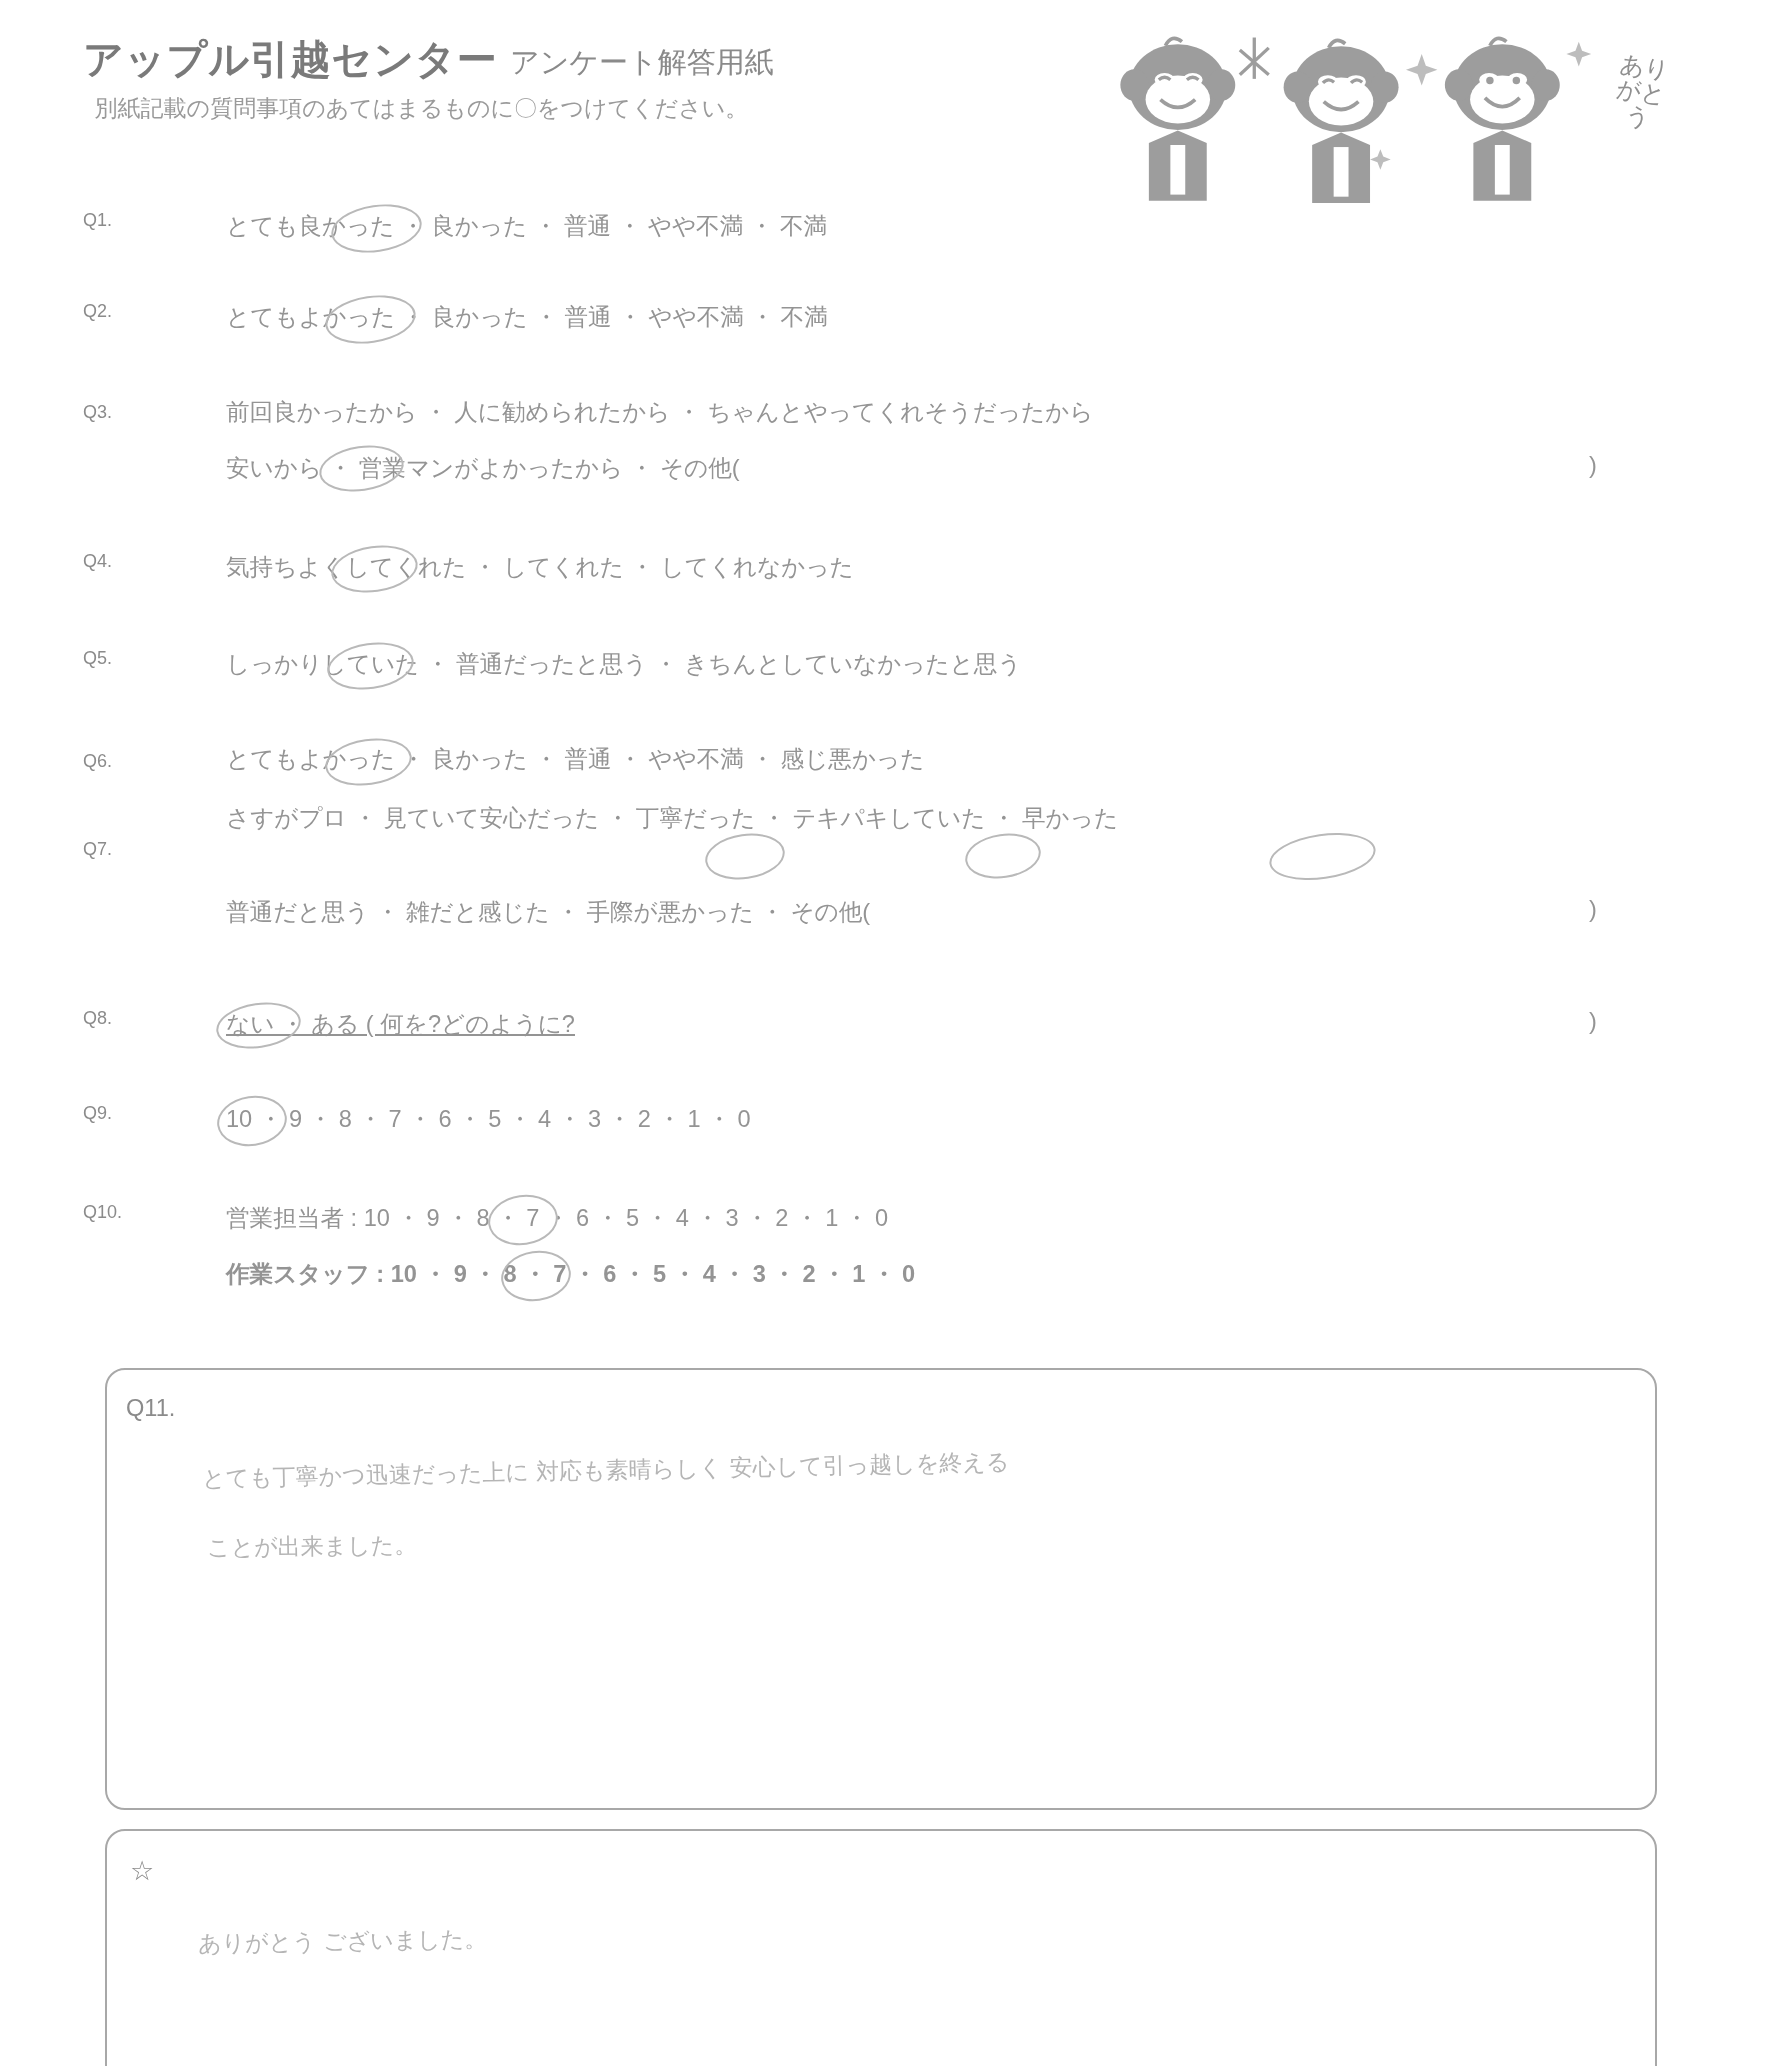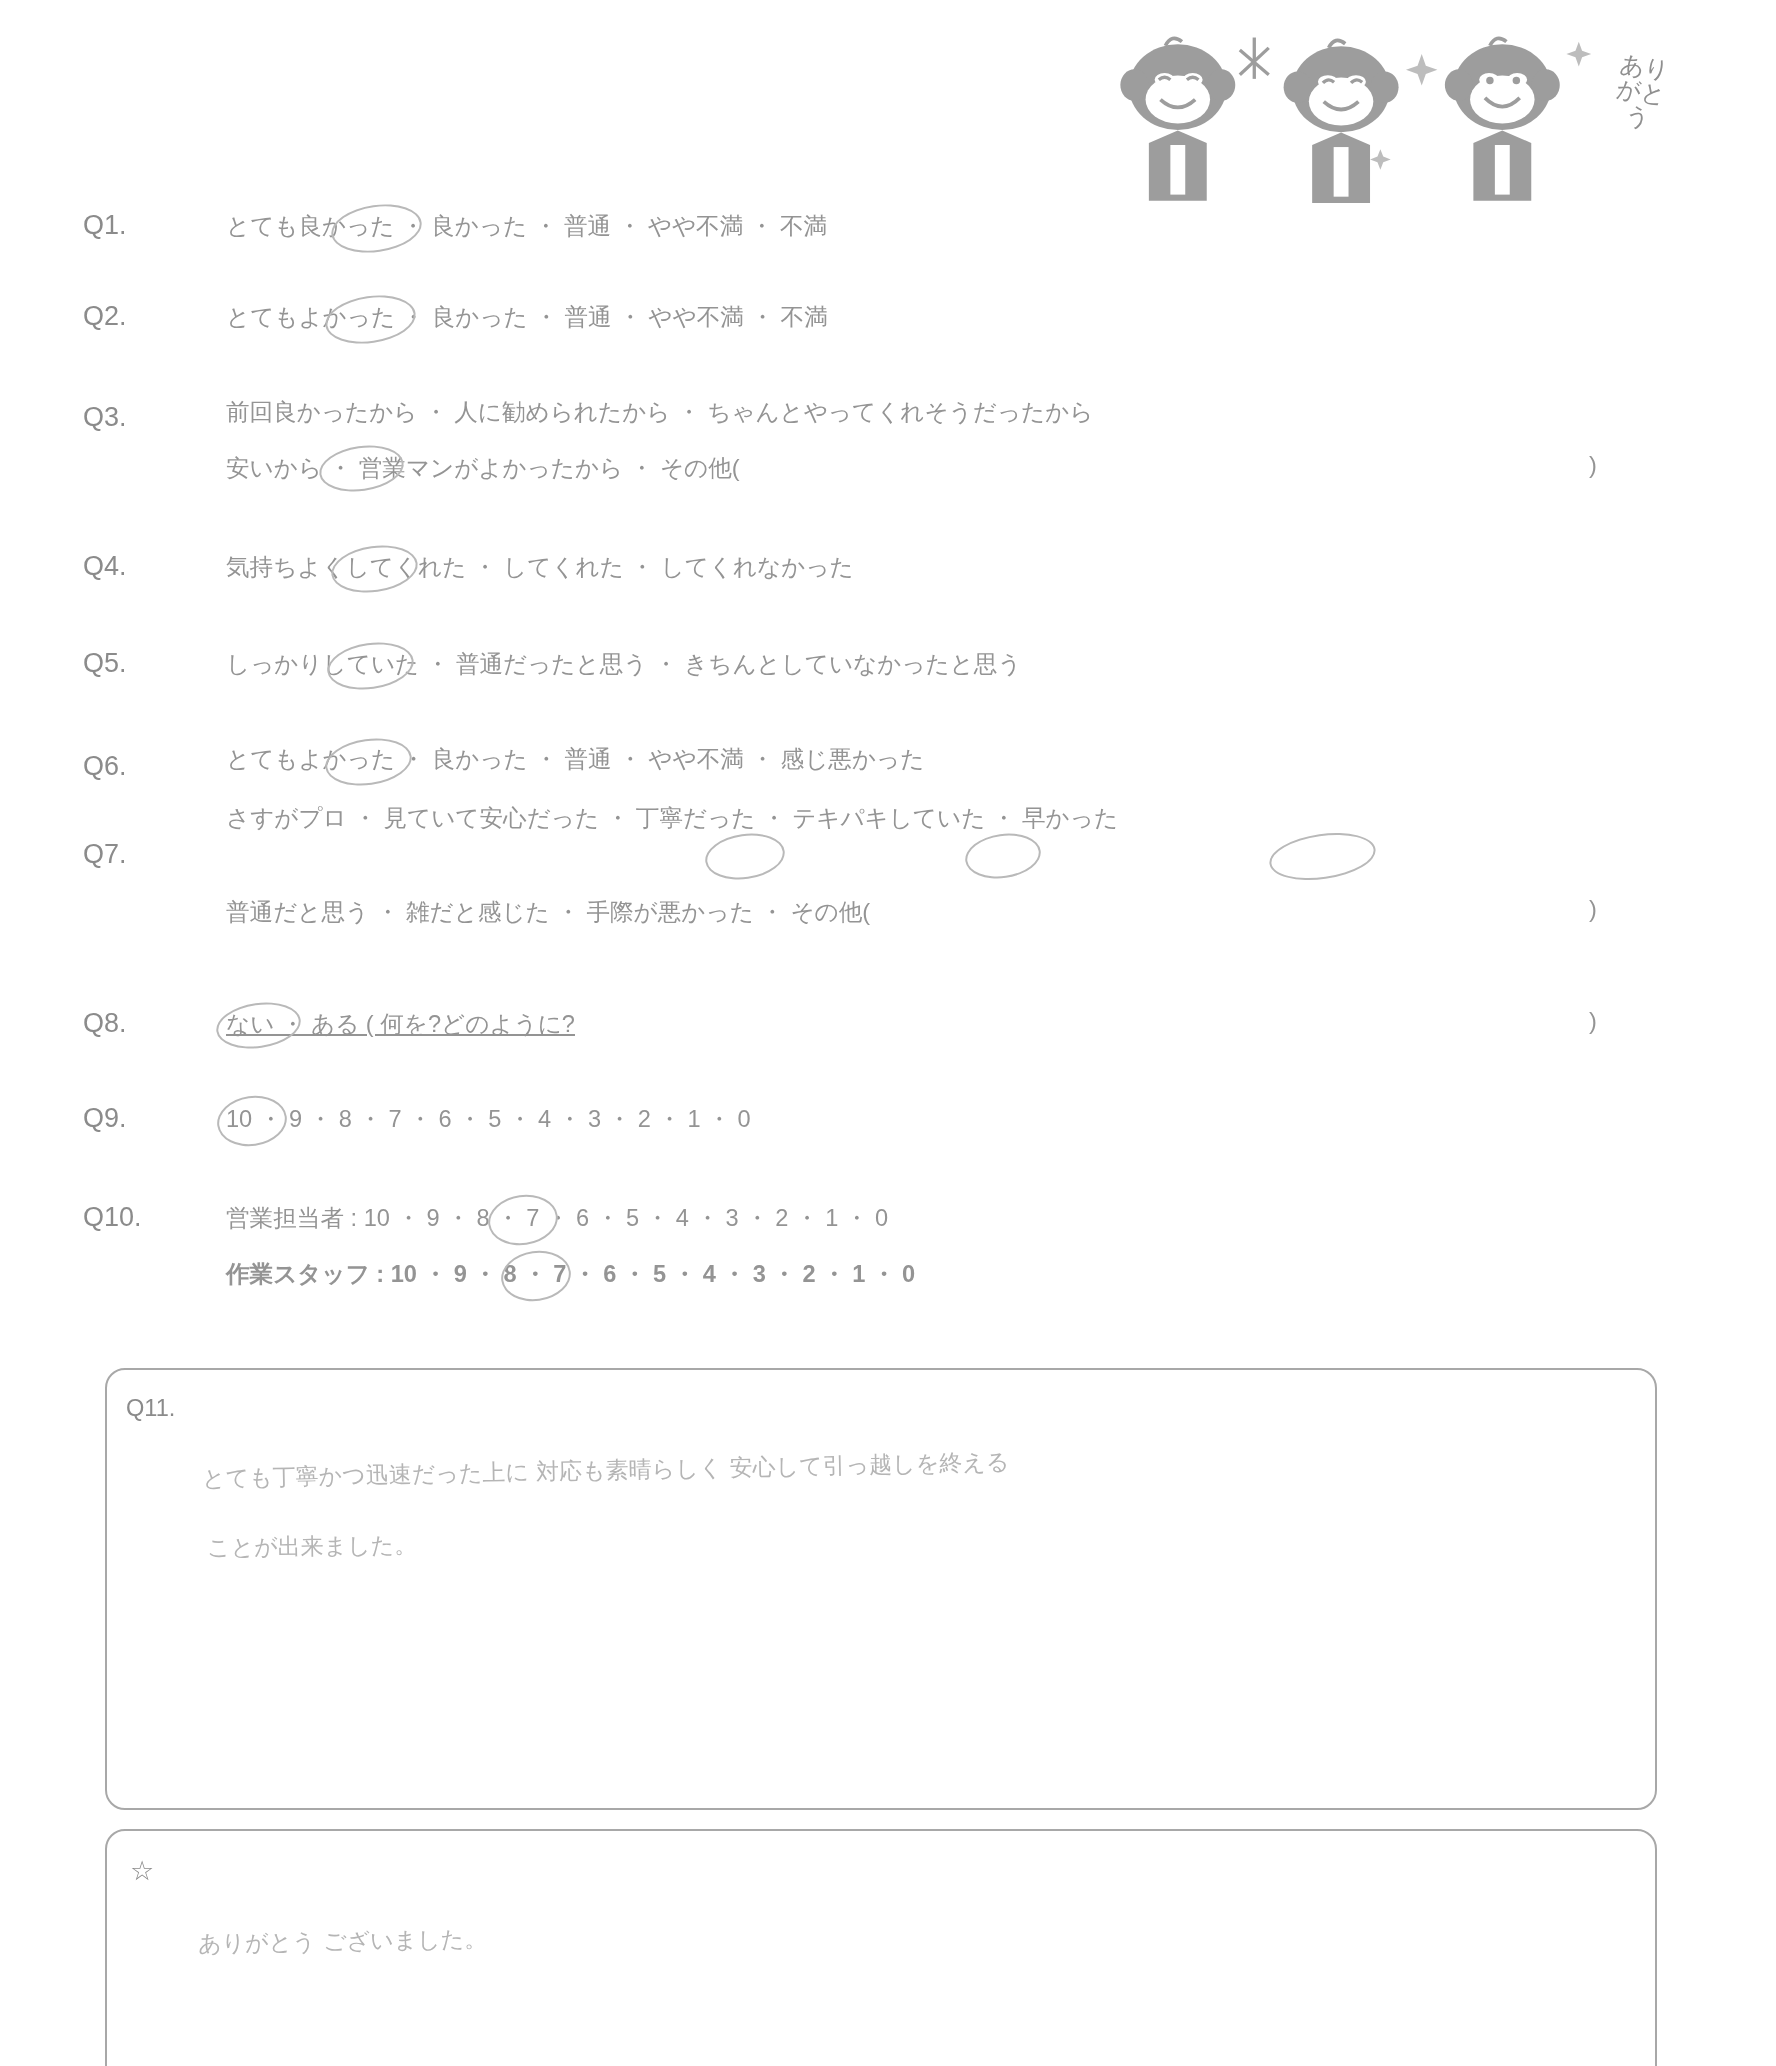--- a/index.html
+++ b/index.html
@@ -82,21 +82,21 @@
     top: 198px;
     width: 1632px;
   }
   .qrow {
     position: relative;
     margin-bottom: 0;
   }
   .qlabel {
     position: absolute;
     left: 0;
-    font-size: 27px;
+    font-size: 18px;
     color: #8b8b8b;
     font-family: "Liberation Sans", sans-serif;
   }
   .qtext {
     position: absolute;
     left: 143px;
     font-size: 23.6px;
     color: #949494;
     white-space: nowrap;
   }
@@ -132,20 +132,27 @@
     color: #b5b5b5;
     white-space: nowrap;
   }
   .hand-sm { font-size: 23px; }
 </style>
 </head>
 <body>
 
 <div class="page">
 
+  <div class="header">
+    <div class="title-row">
+      <div class="title-main">アップル引越センター</div>
+      <div class="title-sub">アンケート解答用紙</div>
+    </div>
+    <div class="subtitle">別紙記載の質問事項のあてはまるものに〇をつけてください。</div>
+  </div>
 
   <div class="mascots">
     <svg width="587" height="178" viewBox="0 0 1420 430">
       <g fill="#9d9d9d">
 
         <g transform="translate(60,40)">
           <ellipse cx="150" cy="110" rx="118" ry="104"></ellipse>
           <ellipse cx="45" cy="105" rx="34" ry="38"></ellipse>
           <ellipse cx="255" cy="105" rx="34" ry="38"></ellipse>
           <path d="M120 10 q15 -30 40 -10" stroke="#9d9d9d" stroke-width="9" fill="none"></path>

